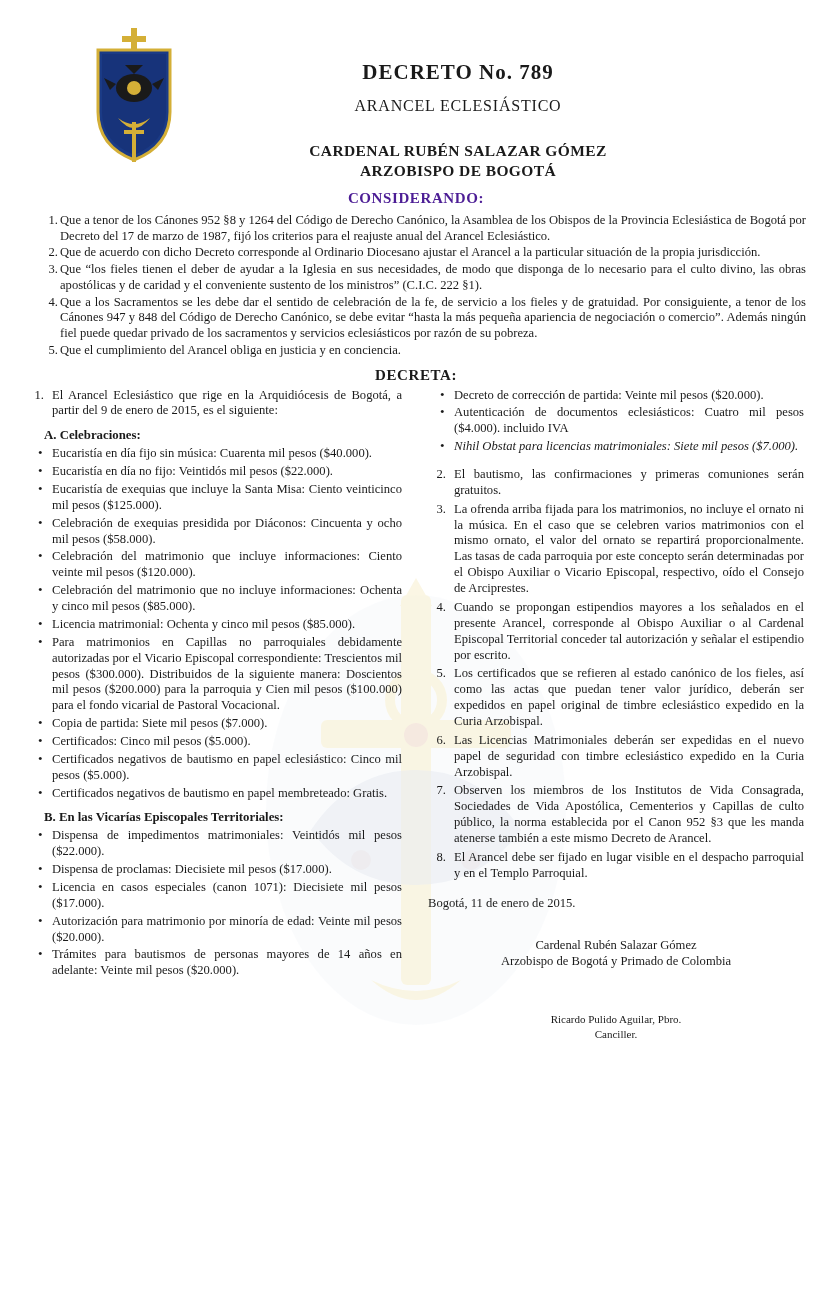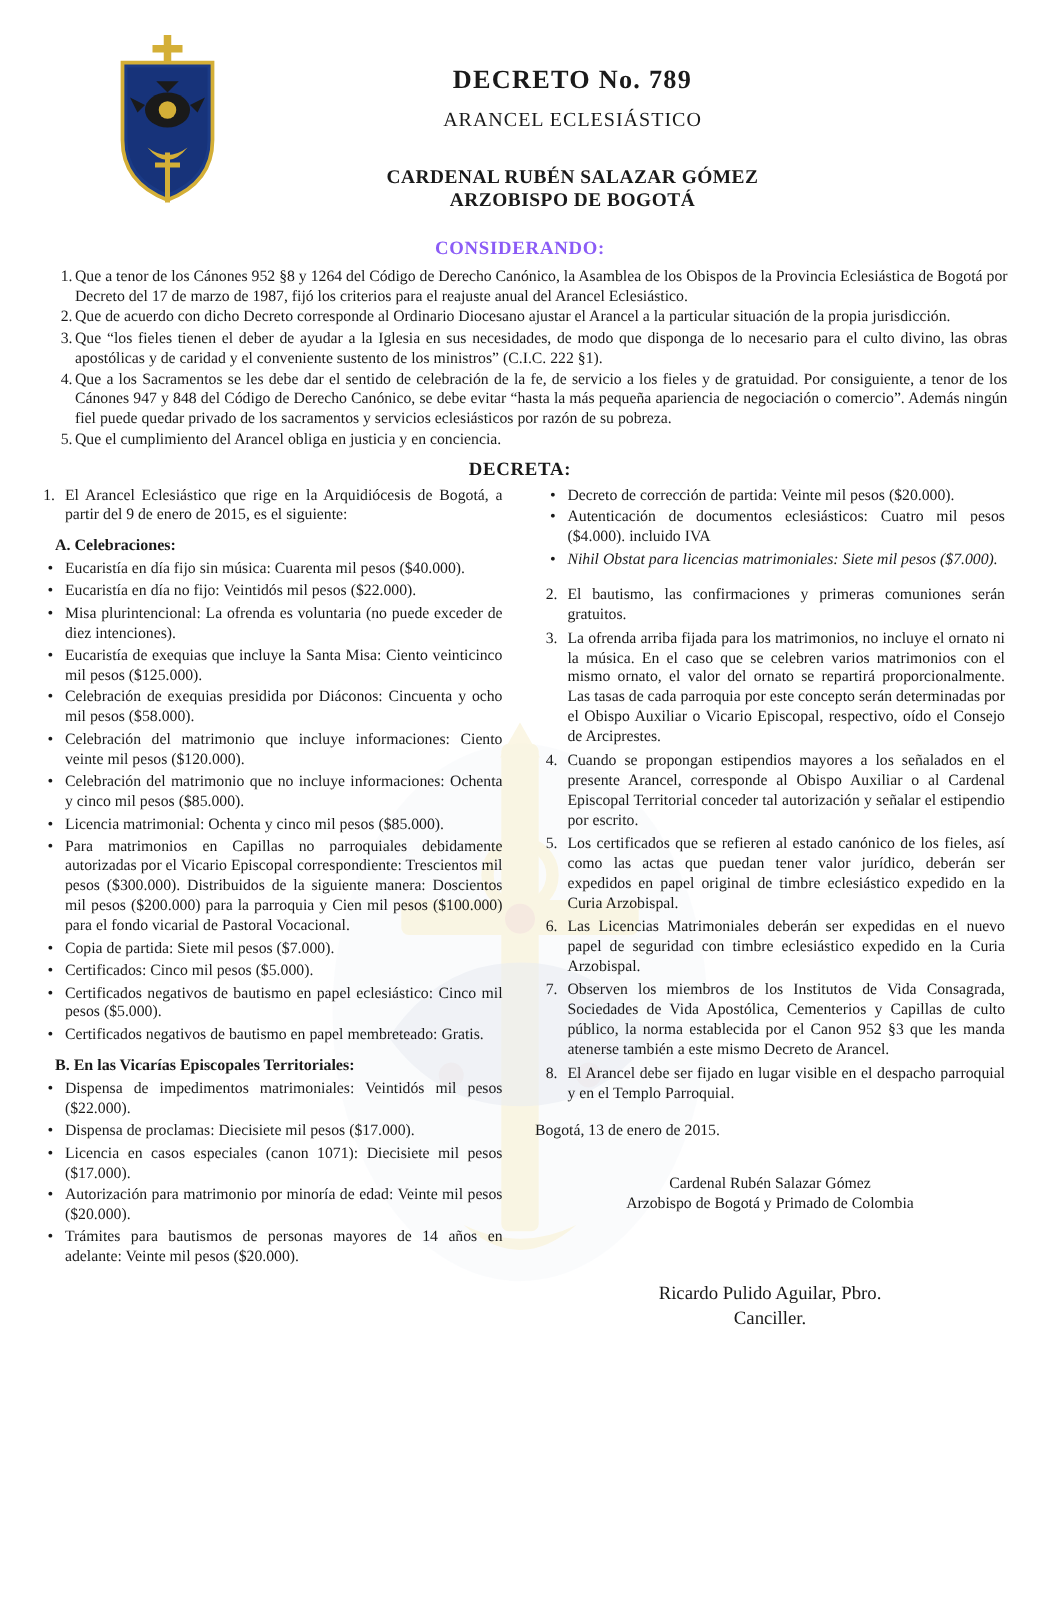--- a/index.html
+++ b/index.html
@@ -32,21 +32,21 @@
     height: 470px;
     opacity: 0.16;
     pointer-events: none;
     z-index: 0;
   }
   .content { position: relative; z-index: 2; }
 
   
   .header {
     display: flex;
-    align-items: center;
+    align-items: flex-end;
     margin-bottom: 6px;
   }
   .crest {
     width: 92px;
     flex: 0 0 92px;
     margin-left: 62px;
     margin-top: 8px;
   }
   .header-text {
     flex: 1;
@@ -69,21 +69,21 @@
     font-size: 15.5px;
     font-weight: bold;
     letter-spacing: 0.4px;
     line-height: 1.25;
   }
   .considerando {
     text-align: center;
     font-size: 15px;
     font-weight: bold;
     letter-spacing: 0.6px;
-    color: #8b5cf6;
+    color: #4c1d95;
     margin: 10px 0 6px 0;
   }
   .decreta {
     text-align: center;
     font-size: 15px;
     font-weight: bold;
     letter-spacing: 0.6px;
     margin: 8px 0 4px 0;
   }
 
@@ -168,23 +168,23 @@
     margin-top: 14px;
   }
   .sign-block {
     text-align: center;
     font-size: 12.6px;
     line-height: 1.3;
     margin-top: 26px;
   }
   .sign-block2 {
     text-align: center;
-    font-size: 15px;
+    font-size: 11px;
     line-height: 1.3;
-    margin-top: 56px;
+    margin-top: 43px;
   }
 </style>
 </head>
 <body>
 
 <div class="page">
 
   <svg class="watermark" viewBox="0 0 330 470" xmlns="http://www.w3.org/2000/svg">
     <ellipse cx="165" cy="250" rx="150" ry="215" fill="#c9d6e8" opacity="0.55"></ellipse>
     <g fill="#e0c044" opacity="0.9">
@@ -252,21 +252,20 @@
 
         <div class="num-item">
           <span class="num">1.</span>
           <span>El Arancel Eclesiástico que rige en la Arquidiócesis de Bogotá, a partir del 9 de enero de 2015, es el siguiente:</span>
         </div>
 
         <div class="sect-head">A.  Celebraciones:</div>
         <ul class="bullets">
           <li>Eucaristía en día fijo sin música: Cuarenta mil pesos ($40.000).</li>
           <li>Eucaristía en día no fijo: Veintidós mil pesos ($22.000).</li>
-          <li>Misa plurintencional: La ofrenda es voluntaria (no puede exceder de diez intenciones).</li>
           <li>Eucaristía de exequias que incluye la Santa Misa: Ciento veinticinco mil pesos ($125.000).</li>
           <li>Celebración de exequias presidida por Diáconos: Cincuenta y ocho mil pesos ($58.000).</li>
           <li>Celebración del matrimonio que incluye informaciones: Ciento veinte mil pesos ($120.000).</li>
           <li>Celebración del matrimonio que no incluye informaciones: Ochenta y cinco mil pesos ($85.000).</li>
           <li>Licencia matrimonial: Ochenta y cinco mil pesos ($85.000).</li>
           <li>Para matrimonios en Capillas no parroquiales debidamente autorizadas por el Vicario Episcopal correspondiente: Trescientos mil pesos ($300.000). Distribuidos de la siguiente manera: Doscientos mil pesos ($200.000) para la parroquia y Cien mil pesos ($100.000) para el fondo vicarial de Pastoral Vocacional.</li>
           <li>Copia de partida: Siete mil pesos ($7.000).</li>
           <li>Certificados: Cinco mil pesos ($5.000).</li>
           <li>Certificados negativos de bautismo en papel eclesiástico: Cinco mil pesos ($5.000).</li>
           <li>Certificados negativos de bautismo en papel membreteado: Gratis.</li>
@@ -314,21 +313,21 @@
         </div>
         <div class="num-item">
           <span class="num">7.</span>
           <span>Observen los miembros de los Institutos de Vida Consagrada, Sociedades de Vida Apostólica, Cementerios y Capillas de culto público, la norma establecida por el Canon 952 §3 que les manda atenerse también a este mismo Decreto de Arancel.</span>
         </div>
         <div class="num-item">
           <span class="num">8.</span>
           <span>El Arancel debe ser fijado en lugar visible en el despacho parroquial y en el Templo Parroquial.</span>
         </div>
 
-        <div class="closing">Bogotá, 13 de enero de 2015.</div>
+        <div class="closing">Bogotá, 11 de enero de 2015.</div>
 
         <div class="sign-block">
           <div>Cardenal Rubén Salazar Gómez</div>
           <div>Arzobispo de Bogotá y Primado de Colombia</div>
         </div>
 
         <div class="sign-block2">
           <div>Ricardo Pulido Aguilar, Pbro.</div>
           <div>Canciller.</div>
         </div>

